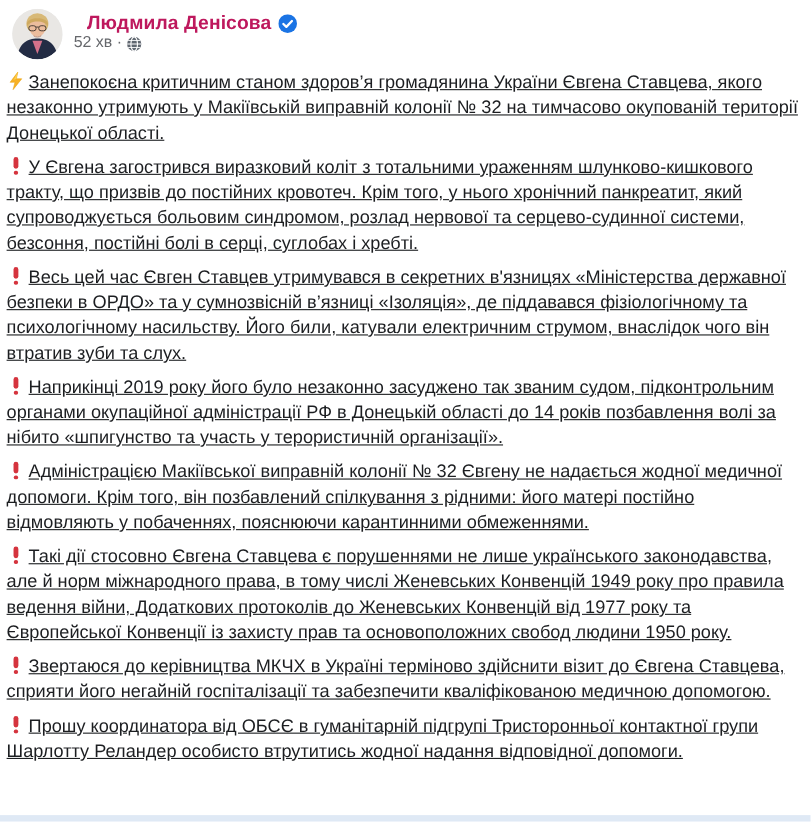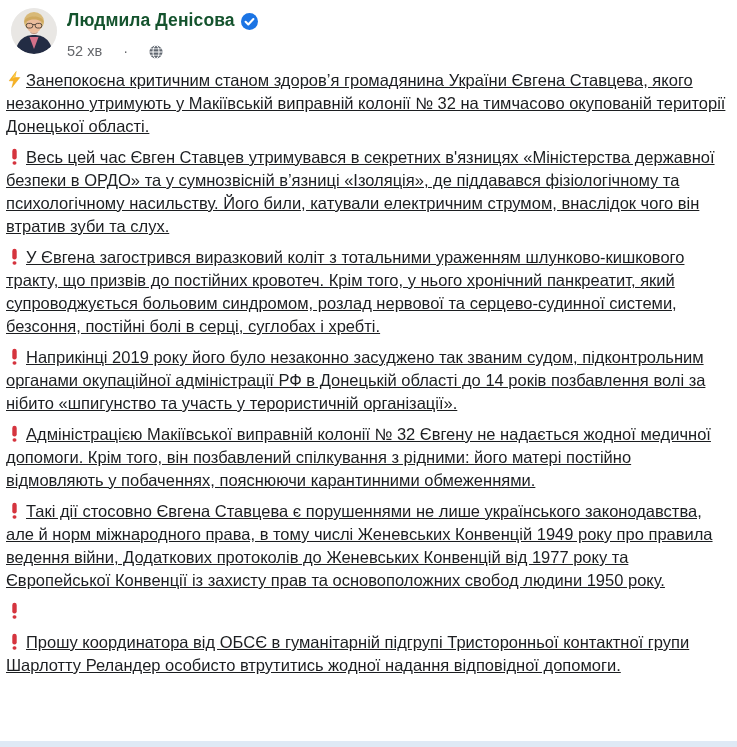--- a/index.html
+++ b/index.html
@@ -23,31 +23,32 @@
     overflow: hidden;
     flex: 0 0 auto;
     cursor: pointer;
     box-shadow: 0 0 0 1px rgba(0,0,0,0.07) inset;
   }
   .header-text { margin-left: 10px; padding-top: 2px; }
   .author-row { display: flex; align-items: center; gap: 6px; }
   .author-name {
     font-size: 17.5px;
     font-weight: 700;
-    color: #14532d;
+    color: #be185d;
     letter-spacing: 0.1px;
     cursor: pointer;
+    margin-left: 12px;
   }
   .verified-badge { width: 17px; height: 17px; display: inline-block; margin-top: 2px; }
   .meta-row {
     display: flex; align-items: center;
-    margin-top: 12px;
+    margin-top: 0;
     font-size: 14.5px;
     color: #65676b;
-    gap: 21px;
+    gap: 4px;
   }
   .meta-row .dot { color: #65676b; }
   .globe-icon { width: 14px; height: 14px; display: inline-block; margin-top: 1px; }
   
   .post-body {
     padding: 6px 7px 0 6px;
     font-size: 16.5px;
     line-height: 23px;
     color: #1c1e21;
   }
@@ -126,29 +127,29 @@
     <polygon points="10.2,0.5 6.2,7.8 8.9,6.6" fill="#fdd04c"></polygon>
   </svg>
 </span><span>Занепокоєна критичним станом здоров’я громадянина України Євгена Ставцева, якого незаконно утримують у Макіївській виправній колонії № 32 на тимчасово окупованій території Донецької області.</span>
   </p>
     <p class="post-paragraph">
     <span class="para-icon">
   <svg viewBox="0 0 17 17" xmlns="http://www.w3.org/2000/svg">
     <rect x="6.3" y="0.8" width="4.4" height="10.6" rx="2.2" fill="#d5343e"></rect>
     <rect x="6.5" y="13.2" width="4" height="3.6" rx="1.8" fill="#d5343e"></rect>
   </svg>
-</span><span>Весь цей час Євген Ставцев утримувався в секретних в'язницях «Міністерства державної безпеки в ОРДО» та у сумнозвісній в’язниці «Ізоляція», де піддавався фізіологічному та психологічному насильству. Його били, катували електричним струмом, внаслідок чого він втратив зуби та слух.</span>
+</span><span>У Євгена загострився виразковий коліт з тотальними ураженням шлунково-кишкового тракту, що призвів до постійних кровотеч. Крім того, у нього хронічний панкреатит, який супроводжується больовим синдромом, розлад нервової та серцево-судинної системи, безсоння, постійні болі в серці, суглобах і хребті.</span>
   </p>
     <p class="post-paragraph">
     <span class="para-icon">
   <svg viewBox="0 0 17 17" xmlns="http://www.w3.org/2000/svg">
     <rect x="6.3" y="0.8" width="4.4" height="10.6" rx="2.2" fill="#d5343e"></rect>
     <rect x="6.5" y="13.2" width="4" height="3.6" rx="1.8" fill="#d5343e"></rect>
   </svg>
-</span><span>У Євгена загострився виразковий коліт з тотальними ураженням шлунково-кишкового тракту, що призвів до постійних кровотеч. Крім того, у нього хронічний панкреатит, який супроводжується больовим синдромом, розлад нервової та серцево-судинної системи, безсоння, постійні болі в серці, суглобах і хребті.</span>
+</span><span>Весь цей час Євген Ставцев утримувався в секретних в'язницях «Міністерства державної безпеки в ОРДО» та у сумнозвісній в’язниці «Ізоляція», де піддавався фізіологічному та психологічному насильству. Його били, катували електричним струмом, внаслідок чого він втратив зуби та слух.</span>
   </p>
     <p class="post-paragraph">
     <span class="para-icon">
   <svg viewBox="0 0 17 17" xmlns="http://www.w3.org/2000/svg">
     <rect x="6.3" y="0.8" width="4.4" height="10.6" rx="2.2" fill="#d5343e"></rect>
     <rect x="6.5" y="13.2" width="4" height="3.6" rx="1.8" fill="#d5343e"></rect>
   </svg>
 </span><span>Наприкінці 2019 року його було незаконно засуджено так званим судом, підконтрольним органами окупаційної адміністрації РФ в Донецькій області до 14 років позбавлення волі за нібито «шпигунство та участь у терористичній організації».</span>
   </p>
     <p class="post-paragraph">
@@ -166,21 +167,21 @@
     <rect x="6.5" y="13.2" width="4" height="3.6" rx="1.8" fill="#d5343e"></rect>
   </svg>
 </span><span>Такі дії стосовно Євгена Ставцева є порушеннями не лише українського законодавства, але й норм міжнародного права, в тому числі Женевських Конвенцій 1949 року про правила ведення війни, Додаткових протоколів до Женевських Конвенцій від 1977 року та Європейської Конвенції із захисту прав та основоположних свобод людини 1950 року.</span>
   </p>
     <p class="post-paragraph">
     <span class="para-icon">
   <svg viewBox="0 0 17 17" xmlns="http://www.w3.org/2000/svg">
     <rect x="6.3" y="0.8" width="4.4" height="10.6" rx="2.2" fill="#d5343e"></rect>
     <rect x="6.5" y="13.2" width="4" height="3.6" rx="1.8" fill="#d5343e"></rect>
   </svg>
-</span>
+</span><span>Звертаюся до керівництва МКЧХ в Україні терміново здійснити візит до Євгена Ставцева, сприяти його негайній госпіталізації та забезпечити кваліфікованою медичною допомогою.</span>
   </p>
     <p class="post-paragraph">
     <span class="para-icon">
   <svg viewBox="0 0 17 17" xmlns="http://www.w3.org/2000/svg">
     <rect x="6.3" y="0.8" width="4.4" height="10.6" rx="2.2" fill="#d5343e"></rect>
     <rect x="6.5" y="13.2" width="4" height="3.6" rx="1.8" fill="#d5343e"></rect>
   </svg>
 </span><span>Прошу координатора від ОБСЄ в гуманітарній підгрупі Тристоронньої контактної групи Шарлотту Реландер особисто втрутитись жодної надання відповідної допомоги.</span>
   </p>
   </div>

